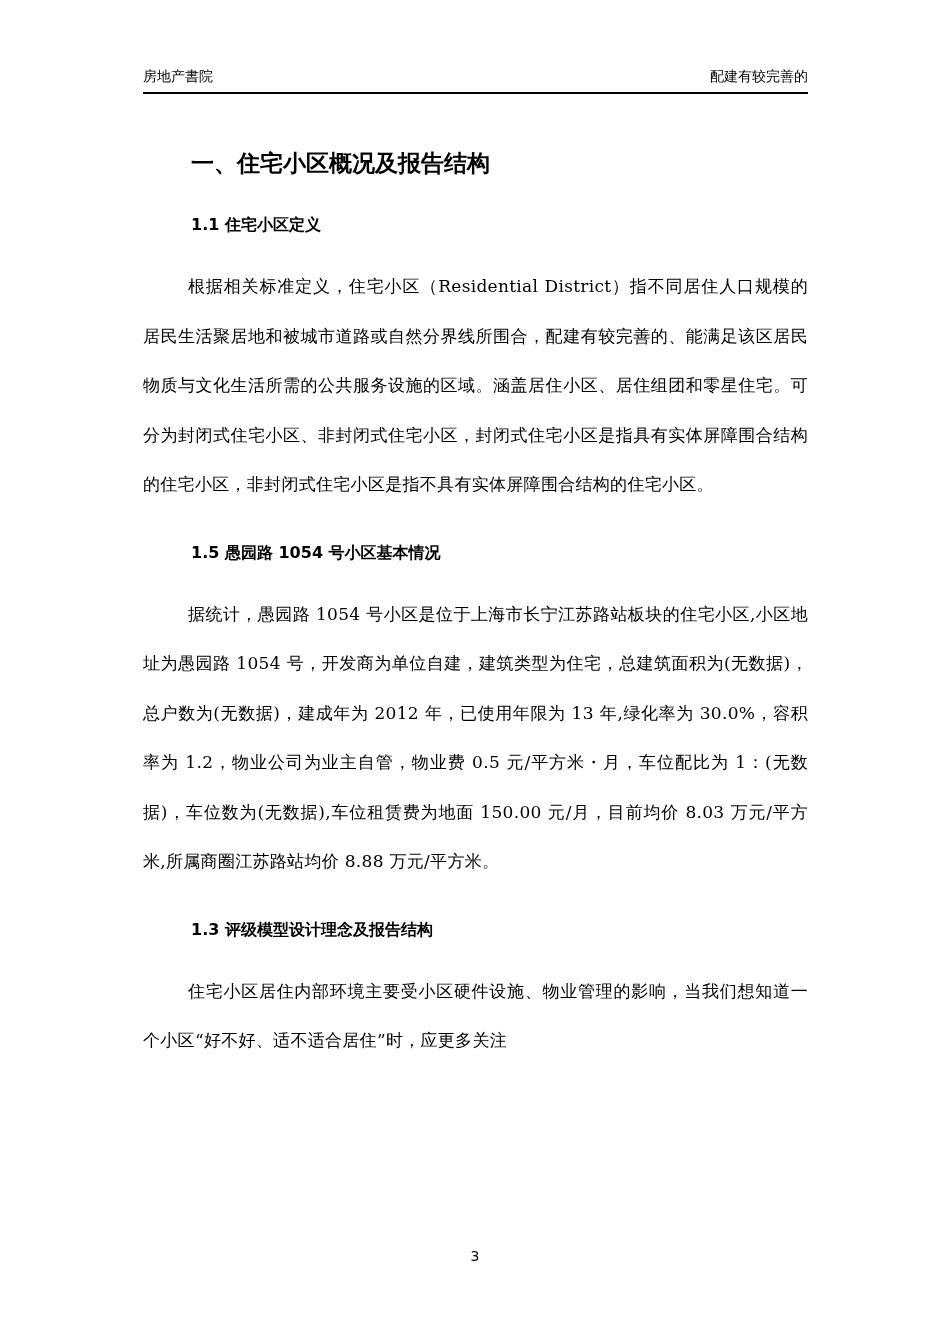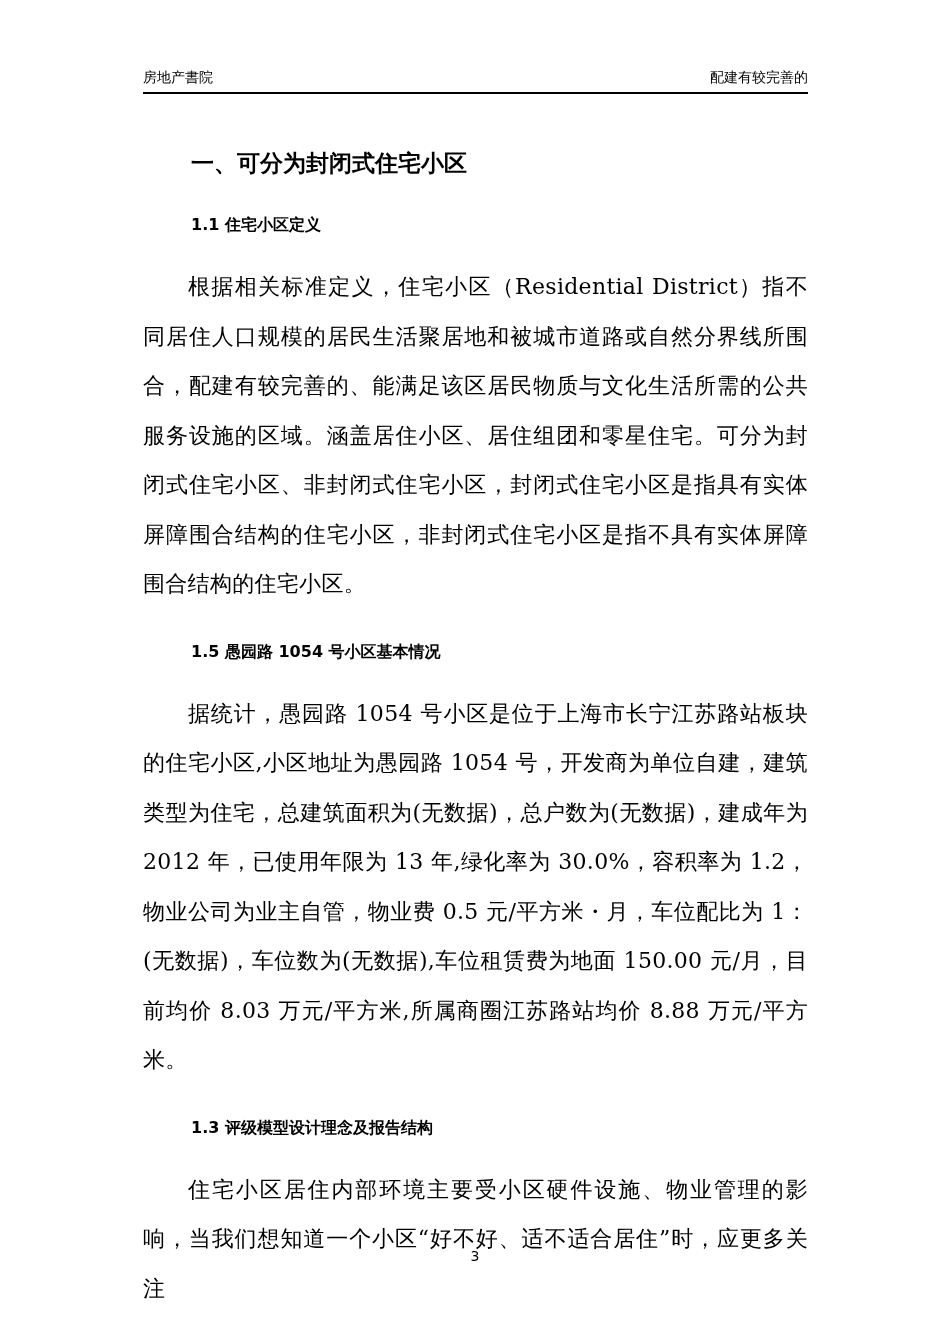--- a/index.html
+++ b/index.html
@@ -3,57 +3,57 @@
   <meta charset="utf-8">
   <style>
     html, body { margin: 0; padding: 0; background: #ffffff; }
     body {
       width: 950px; height: 1344px; position: relative; overflow: hidden;
       font-family: "DejaVu Serif", "Liberation Serif", serif; color: #000;
     }
     .header {
       position: absolute; left: 143px; top: 64px; width: 665px; height: 28px;
       border-bottom: 2px solid #000;
-      font-family: Liberation Sans, sans-serif;
+      font-family: Liberation Serif, serif;
       font-size: 14px; line-height: 26px;
     }
     .header .left { position: absolute; left: 0; top: 0; }
     .header .right { position: absolute; right: 0; top: 0; }
     .content {
       position: absolute; left: 143px; top: 140px; width: 665px;
     }
     .h1 {
       font-size: 23px; font-weight: bold; margin: 0;
       padding-left: 48px; height: 46px; line-height: 46px;
       font-family: "DejaVu Sans", "Liberation Sans", sans-serif;
     }
     .h2 {
       font-size: 16px; font-weight: bold; margin: 0;
       padding-left: 48px; line-height: 42px; height: 42px;
       font-family: "DejaVu Sans", "Liberation Sans", sans-serif;
     }
     .p {
-      font-size: 22px; line-height: 49.5px; margin: 0;
+      font-size: 17px; line-height: 49.5px; margin: 0;
       text-indent: 45px; text-align: justify; letter-spacing: 0.3px;
     }
     .page-number {
       position: absolute; left: 0; width: 950px; top: 1248px; text-align: center;
       font-family: "DejaVu Sans", "Liberation Sans", sans-serif; font-size: 14px;
     }
   </style>
 </head>
 <body>
 
 <div class="header">
   <span class="left">房地产書院</span>
   <span class="right">配建有较完善的</span>
 </div>
 
 <div class="content">
-  <h1 class="h1">一、可分为封闭式住宅小区</h1>
+  <h1 class="h1">一、住宅小区概况及报告结构</h1>
 
   <div style="height:18px"></div>
   <h2 class="h2">1.1 住宅小区定义</h2>
   <div style="height:16px"></div>
   <p class="p">根据相关标准定义，住宅小区（Residential District）指不同居住人口规模的居民生活聚居地和被城市道路或自然分界线所围合，配建有较完善的、能满足该区居民物质与文化生活所需的公共服务设施的区域。涵盖居住小区、居住组团和零星住宅。可分为封闭式住宅小区、非封闭式住宅小区，封闭式住宅小区是指具有实体屏障围合结构的住宅小区，非封闭式住宅小区是指不具有实体屏障围合结构的住宅小区。</p>
 
   <div style="height:22px"></div>
   <h2 class="h2">1.5 愚园路 1054 号小区基本情况</h2>
   <div style="height:16px"></div>
   <p class="p">据统计，愚园路 1054 号小区是位于上海市长宁江苏路站板块的住宅小区,小区地址为愚园路 1054 号，开发商为单位自建，建筑类型为住宅，总建筑面积为(无数据)，总户数为(无数据)，建成年为 2012 年，已使用年限为 13 年,绿化率为 30.0%，容积率为 1.2，物业公司为业主自管，物业费 0.5 元/平方米・月，车位配比为 1：(无数据)，车位数为(无数据),车位租赁费为地面 150.00 元/月，目前均价 8.03 万元/平方米,所属商圈江苏路站均价 8.88 万元/平方米。</p>

